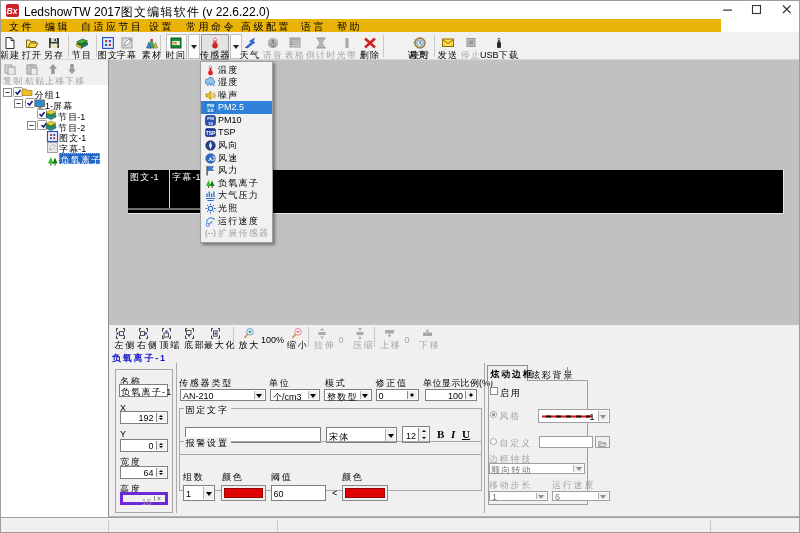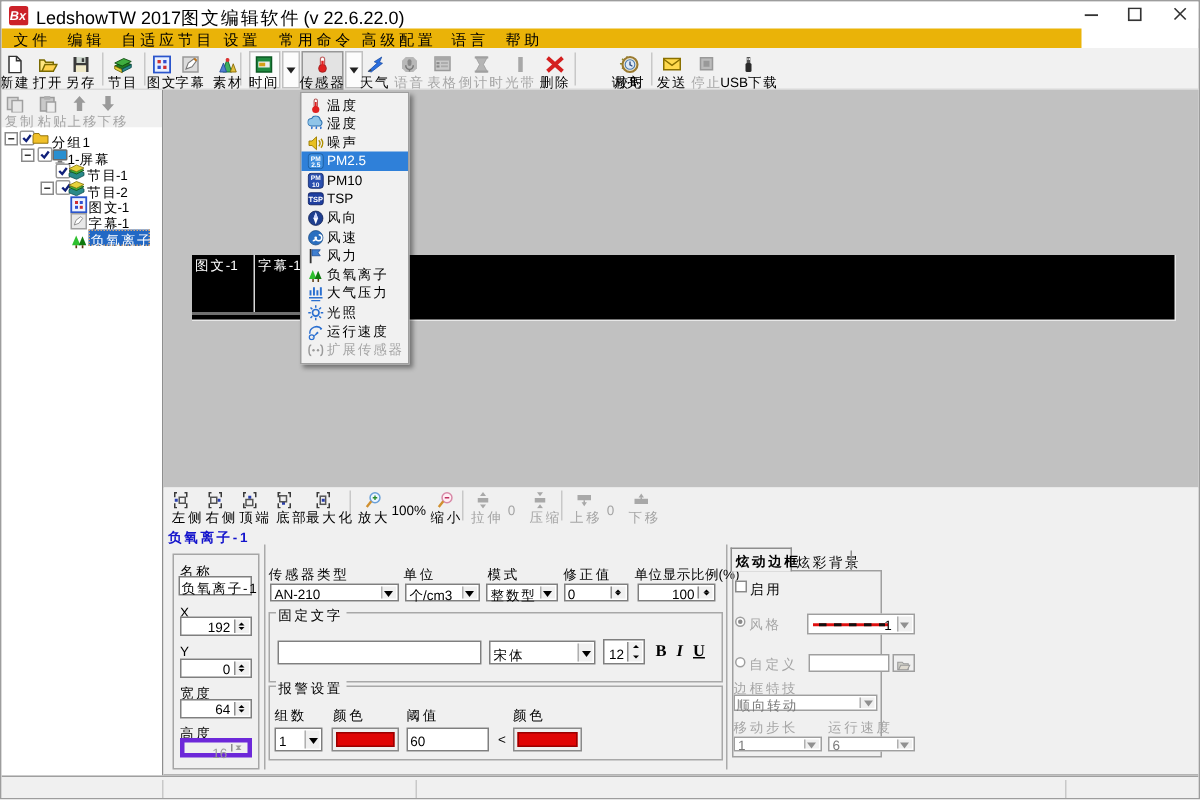--- a/index.html
+++ b/index.html
@@ -540,21 +540,21 @@
       <span class="cjm" style="position:absolute;left:2px;top:3px">宋体</span>
       <i class="cbb"></i>
     </div>
 <div class="field" style="left:401px;top:425px;width:28px;height:17px">
       <span style="position:absolute;right:13px;top:3.5px">12</span>
       <i class="spb"></i>
     </div>
 <span class="lbl" style="left:436px;top:427px;font-size:11px;font-weight:bold;font-family:'Liberation Serif',serif">B</span>
 <span class="lbl" style="left:450px;top:427px;font-size:11px;font-weight:bold;font-style:italic;font-family:'Liberation Serif',serif">I</span>
 <span class="lbl" style="left:461px;top:427px;font-size:11px;font-weight:bold;text-decoration:underline;font-family:'Liberation Serif',serif">U</span>
-<div class="gb" style="left:177.5px;top:456px;width:303.5px;height:50px">
+<div class="gb" style="left:177.5px;top:440px;width:303.5px;height:50px">
       <i class="cj">报警设置</i>
     </div>
 <span class="lbl cj" style="left:182px;top:470px">组数</span>
 <span class="lbl cj" style="left:221px;top:470px">颜色</span>
 <span class="lbl cj" style="left:270px;top:470px">阈值</span>
 <span class="lbl cj" style="left:341px;top:470px">颜色</span>
 <div class="field" style="left:182px;top:484px;width:32px;height:16px">
       <span style="position:absolute;left:2px;top:3px">1</span>
       <i class="cbb"></i>
     </div>

